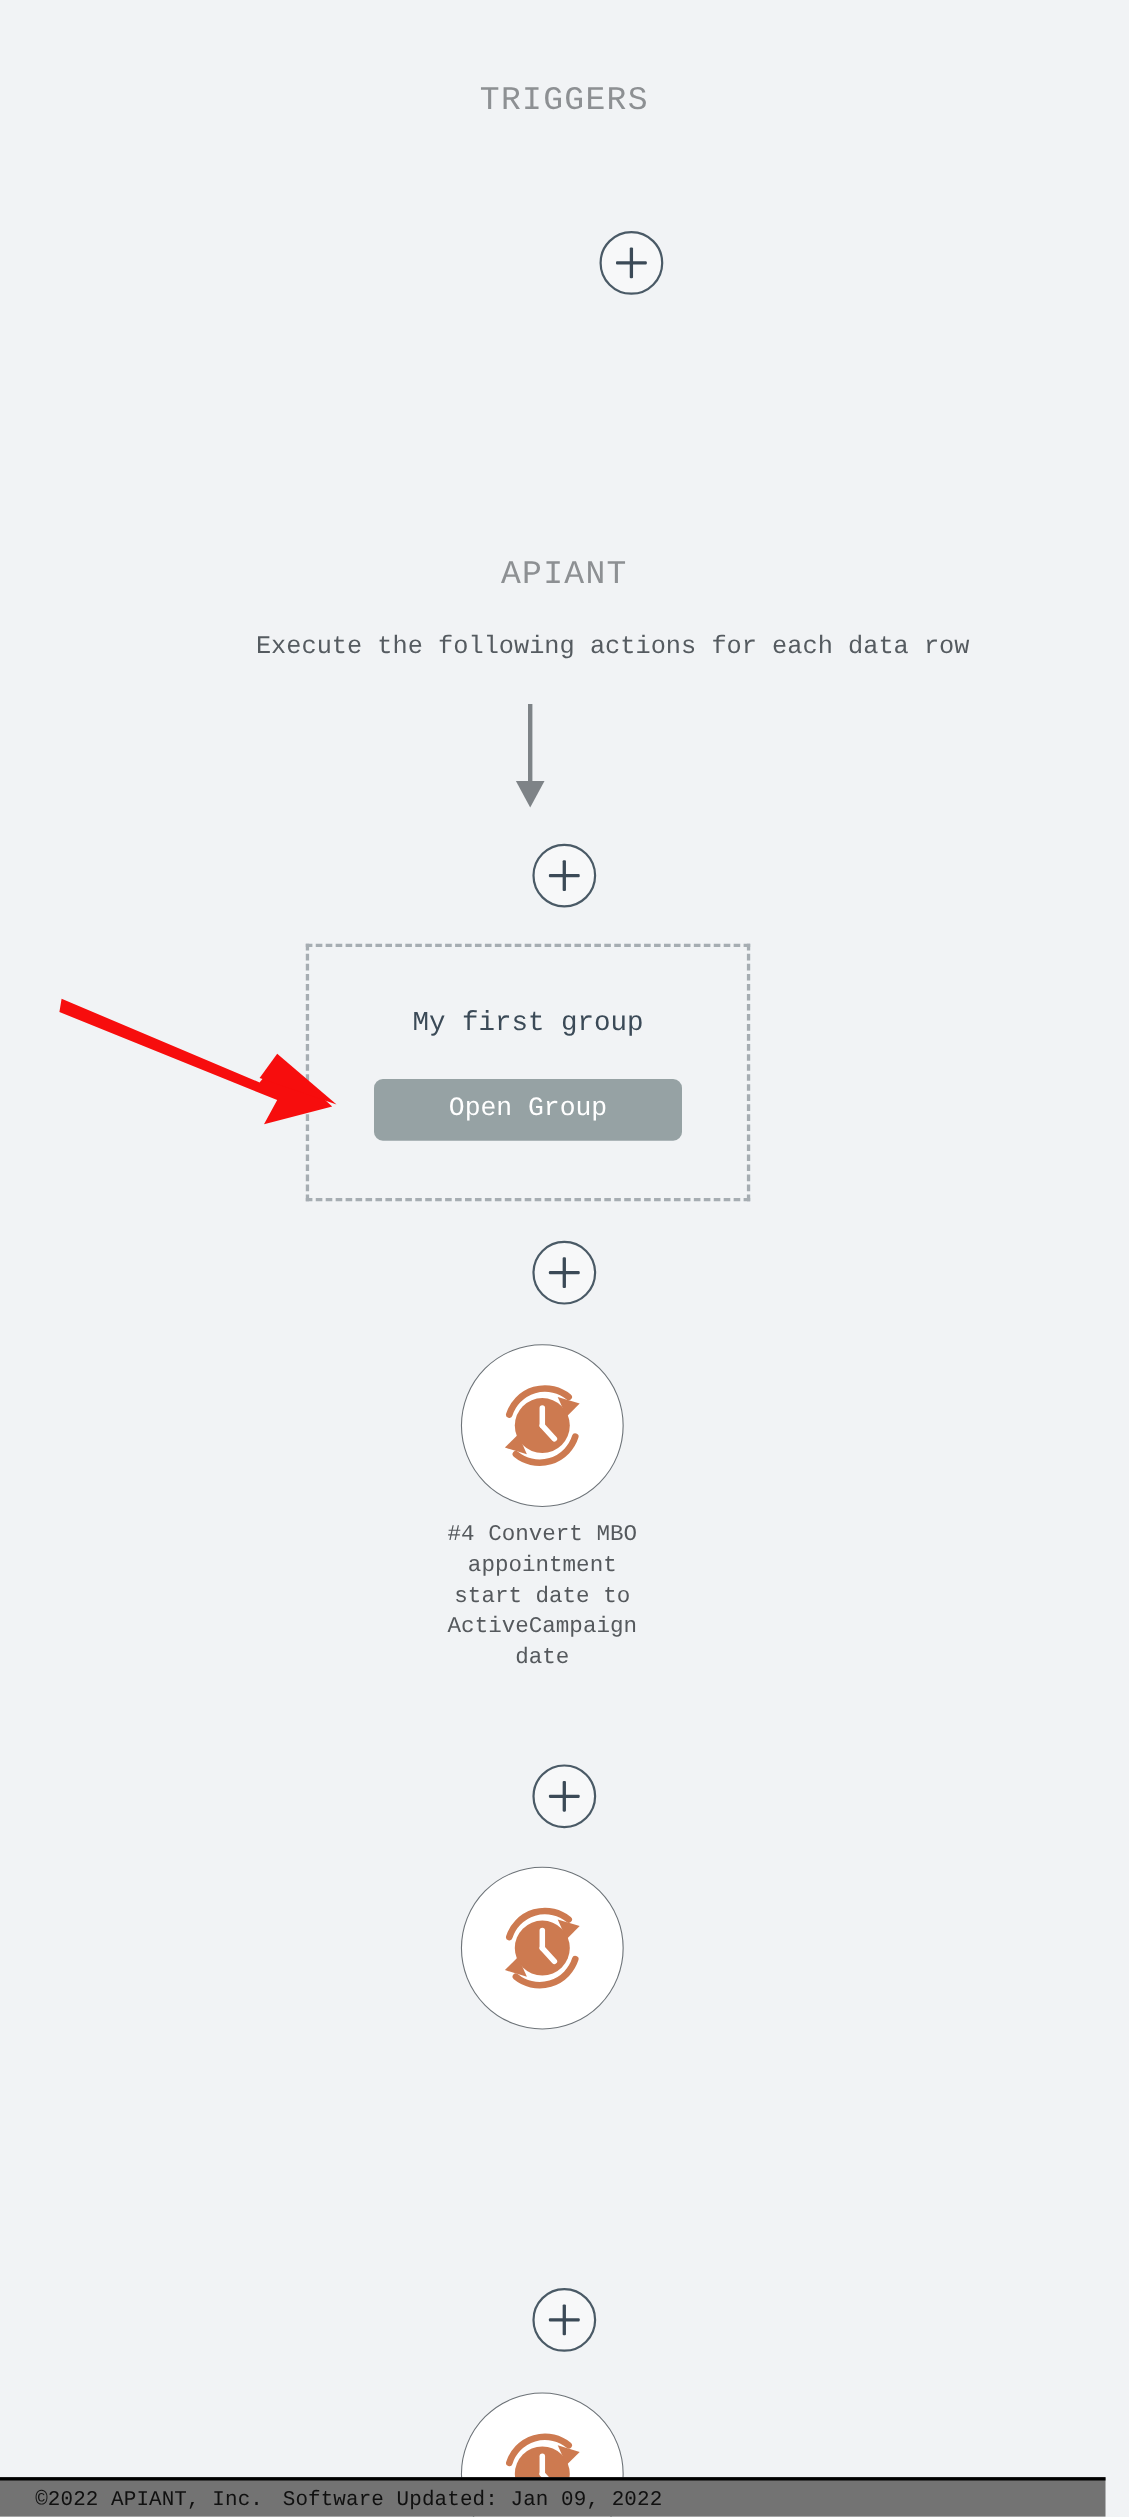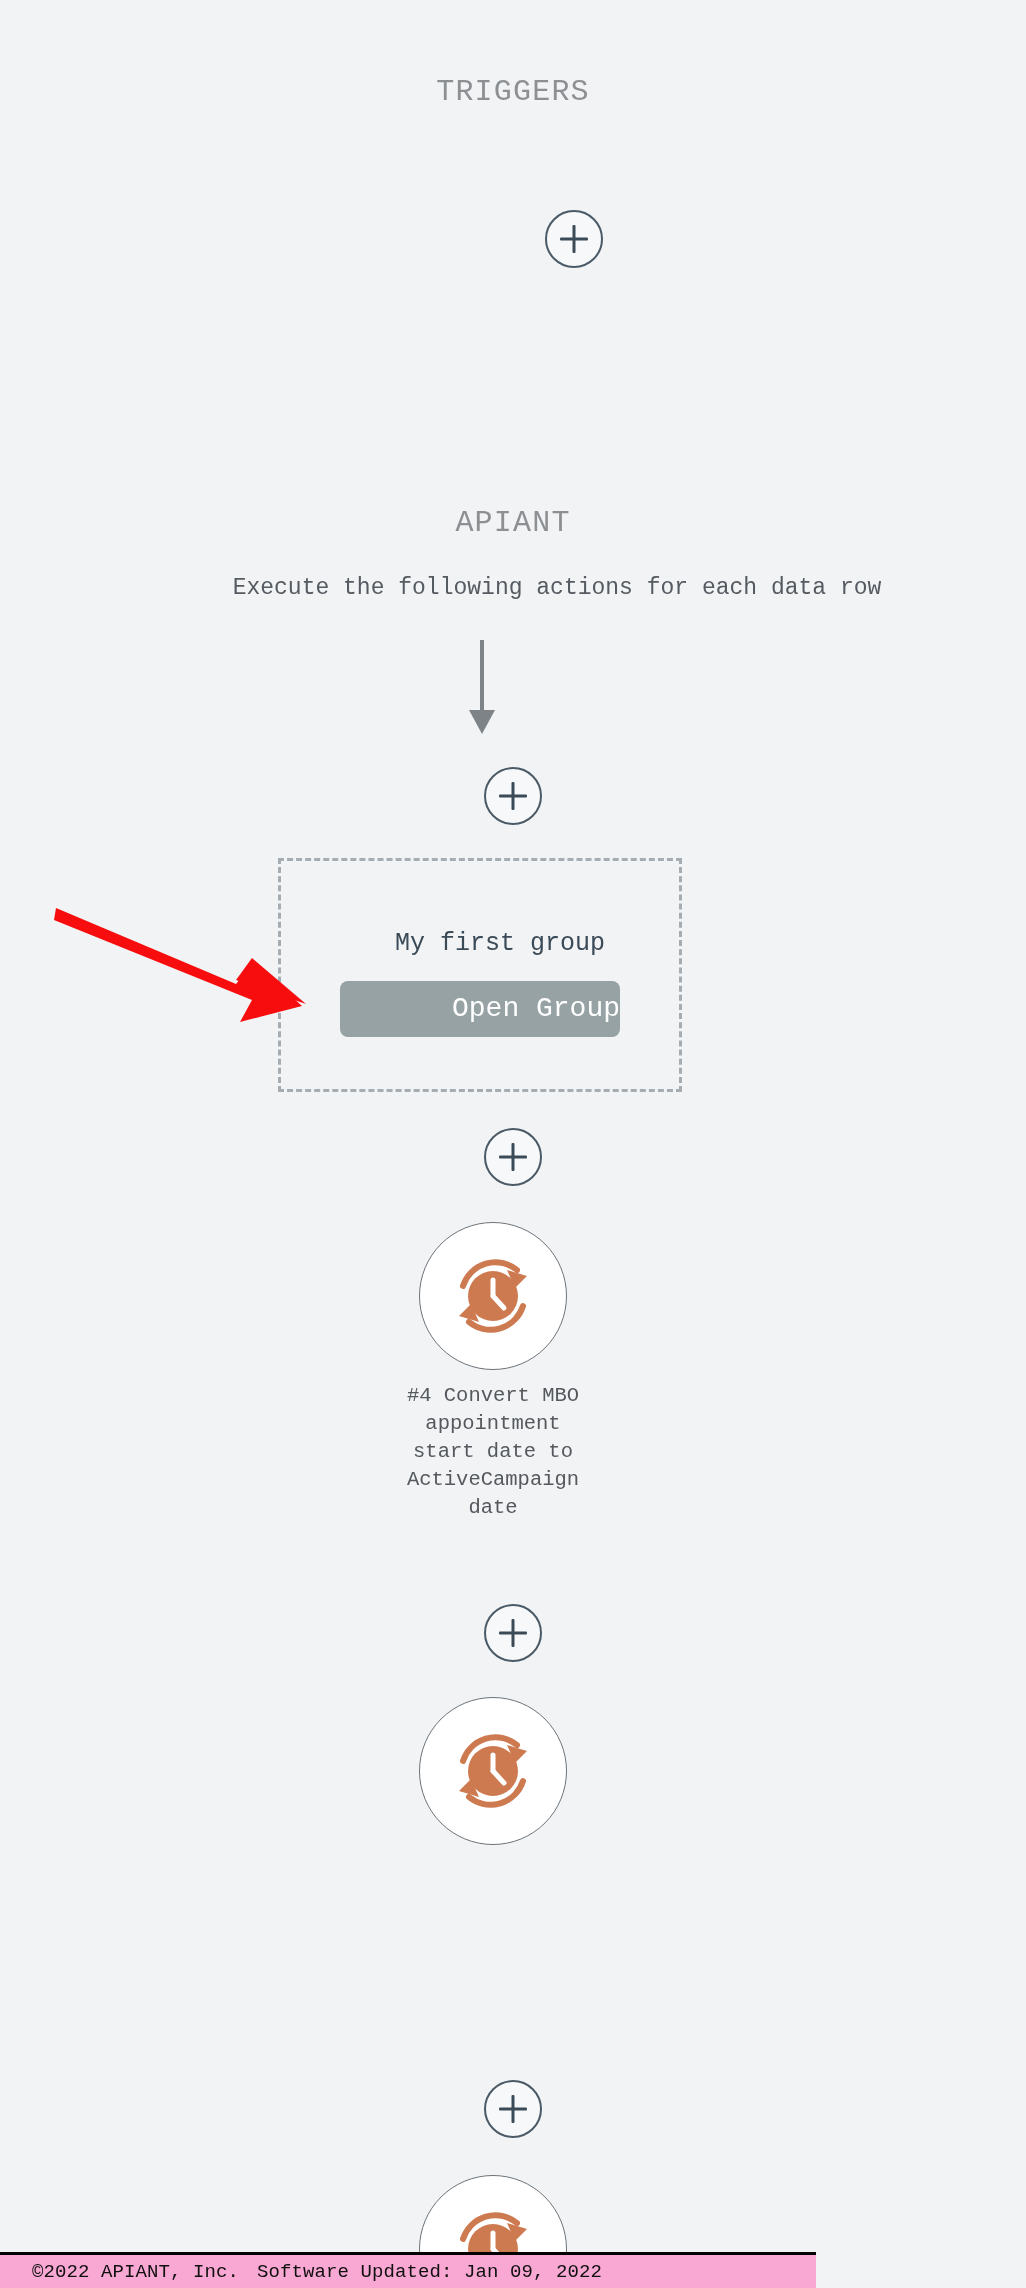--- a/index.html
+++ b/index.html
@@ -139,48 +139,48 @@
     font-weight: 400;
   }
   .group-button {
     position: absolute;
     left: 50%;
     transform: translateX(-50%);
     background: #96a2a4;
     color: #ffffff;
     border: none;
     border-radius: 8px;
-    font-size: 28px;
+    font-size: 24px;
     font-family: inherit;
     padding: 0;
     width: 280px;
     height: 56px;
     line-height: 56px;
-    text-align: right;
+    text-align: center;
     cursor: pointer;
   }
 
   
   #red-arrow {
     position: absolute;
     left: 40px;
     top: 880px;
     width: 300px;
     height: 160px;
     pointer-events: none;
   }
 
   
   #footer-bar {
     position: absolute;
     left: 0;
     bottom: 0;
-    width: 816px;
+    width: 1005px;
     height: 36px;
-    background: #f9a8d4;
+    background: #737373;
     border-top: 3px solid #000000;
     box-sizing: border-box;
     display: flex;
     align-items: center;
     padding-left: 32px;
     font-size: 19px;
     color: #101010;
     letter-spacing: 0.1px;
   }
   #footer-gap { display: inline-block; width: 18px; }
@@ -200,21 +200,21 @@
   <div class="section-subtitle" id="actions-subtitle">Execute the following actions for each data row</div>
 
   <svg class="flow-arrow" style="left:462px; top:638px;" width="40" height="100" viewBox="0 0 40 100">
     <line x1="20" y1="2" x2="20" y2="78" stroke="#7e8387" stroke-width="4"></line>
     <polygon points="20,96 7,72 33,72" fill="#7e8387"></polygon>
   </svg>
 
   <div class="plus-btn" style="left:484px; top:767px;"></div>
 
   <div class="group-box" style="left:278px; top:858px; width:404px; height:234px;">
-    <div class="group-title" style="top:68px;margin-left:20px;">My first group</div>
+    <div class="group-title" style="top:54px;">My first group</div>
     <button class="group-button" style="top:120px;">Open Group</button>
   </div>
 
   <div class="plus-btn" style="left:484px; top:1128px;"></div>
 
   <div class="node" style="top:1222px; left:363px; transform:none; width:260px;">
     <div class="node-circle small">
       <svg width="104" height="104" viewBox="0 0 104 104">
         <g fill="#cd7a50">
           <circle cx="52" cy="52" r="25"></circle>

